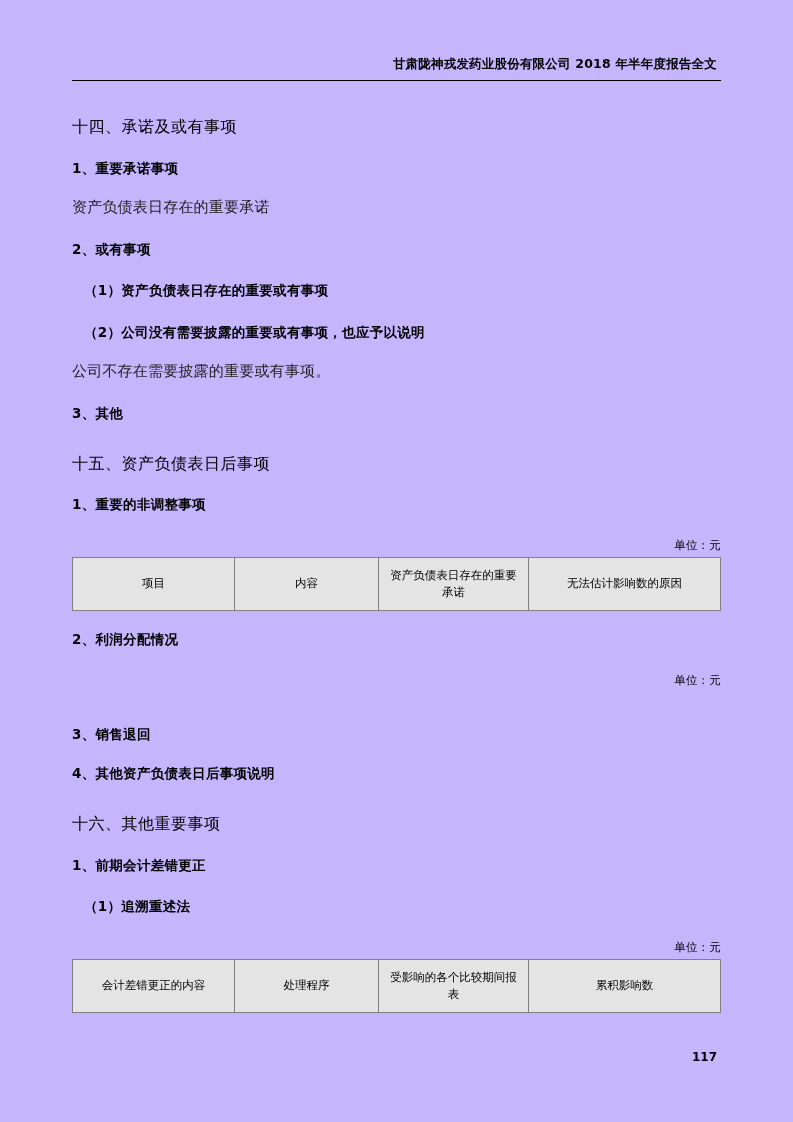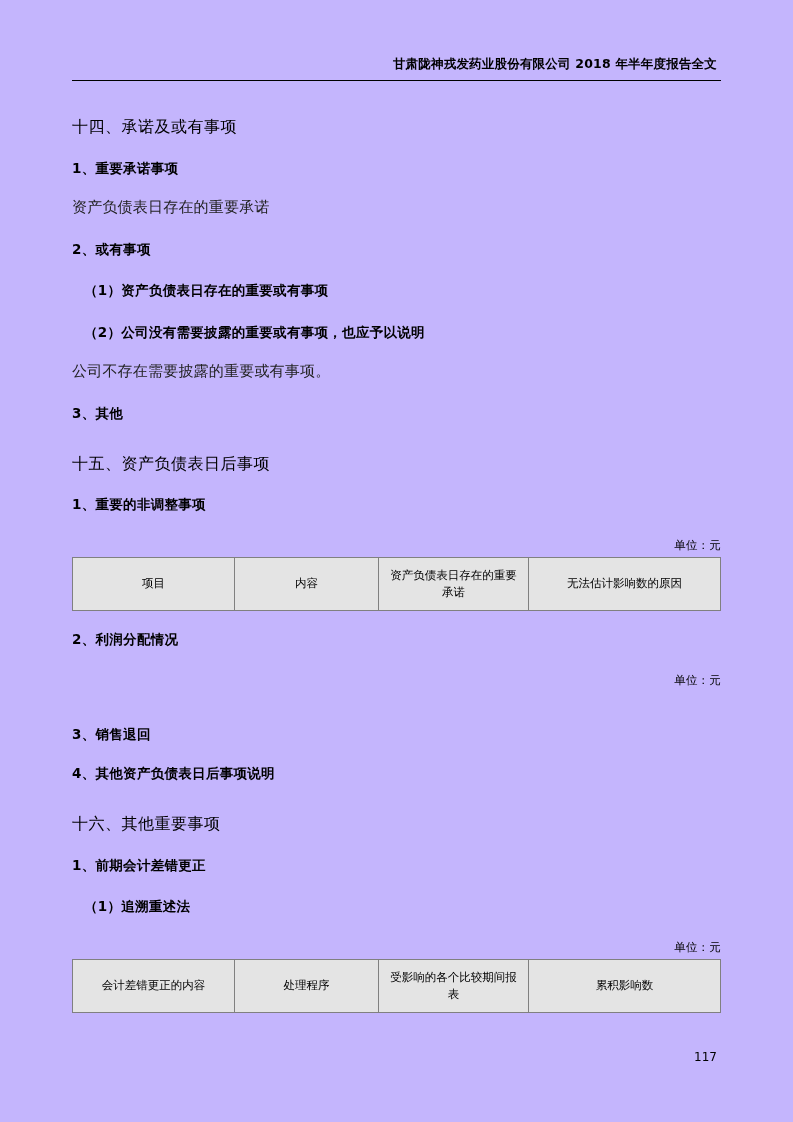--- a/index.html
+++ b/index.html
@@ -99,21 +99,21 @@
     padding: 9px 6px;
     line-height: 1.5;
     height: 34px;
     vertical-align: middle;
   }
   .footer {
     position: absolute;
     bottom: 58px;
     right: 76px;
     font-size: 12px;
-    font-weight: normal;
+    font-weight: bold;
   }
   .spacer-lg { height: 18px; }
 </style>
 </head>
 <body>
 
 <div class="page">
 
   <div class="header">甘肃陇神戎发药业股份有限公司 2018 年半年度报告全文</div>
   <div class="header-rule"></div>

